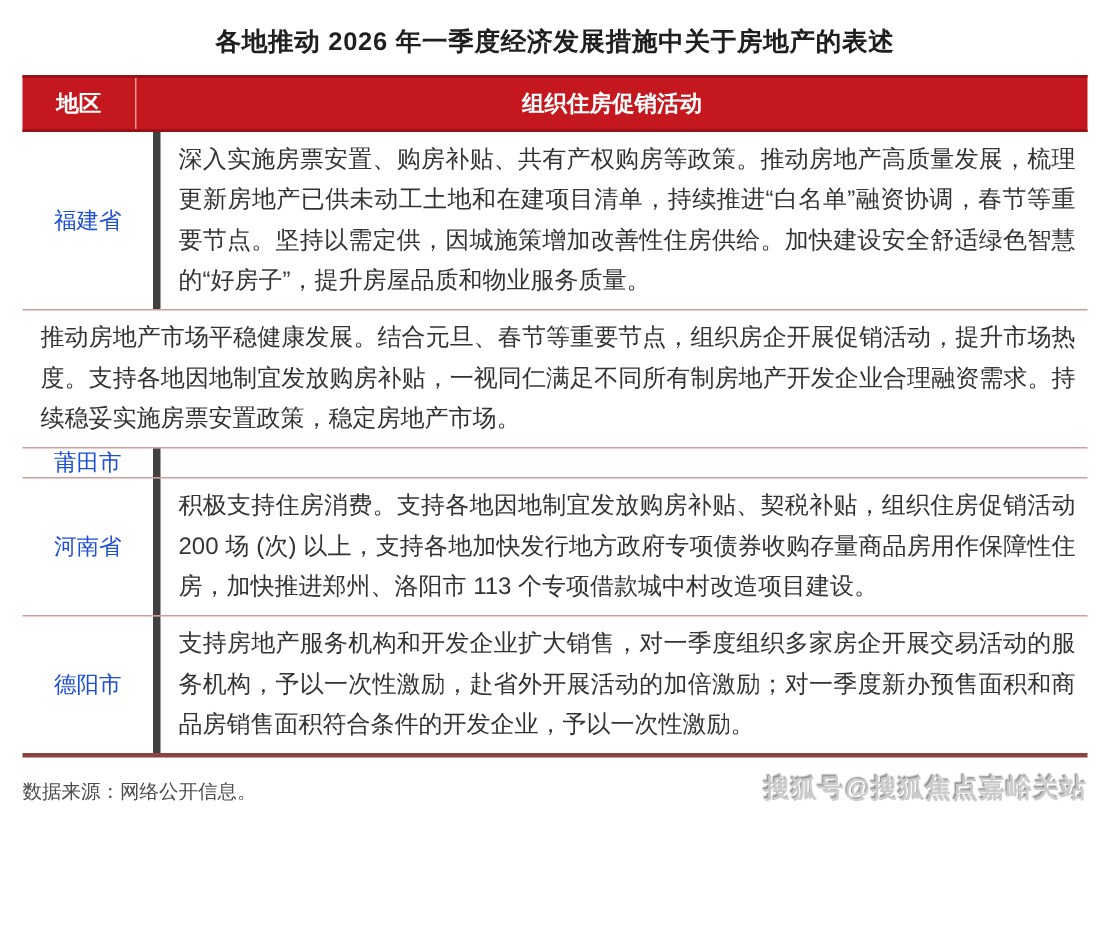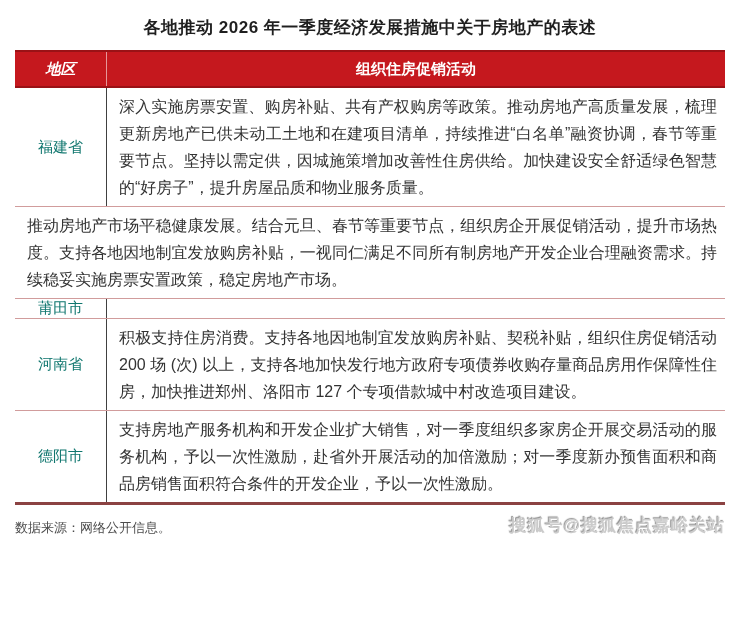--- a/index.html
+++ b/index.html
@@ -23,43 +23,42 @@
     display:flex;
     background:#c5181e;
     border-top:2px solid #9a1216;
     border-bottom:2px solid #9a1216;
     color:#ffffff;
     height:34px;
     font-weight:bold;
     font-size:15px;
   }
   .th-region{
-    width:92px;
+    width:76px;
     display:flex;align-items:center;justify-content:center;
     border-right:1px solid rgba(255,255,255,0.55);
     box-sizing:border-box;
-    font-style:italic;
   }
   .th-desc{
     flex:1;
     display:flex;align-items:center;justify-content:center;
   }
   .trow{
     display:flex;
     border-bottom:1px solid #d19c9c;
   }
   .trow:last-child{
     border-bottom:3px solid #8b4242;
   }
   .td-region{
     width:92px;
     display:flex;align-items:center;justify-content:center;
     font-size:15px;
-    color:#0f766e;
-    border-right:1px solid #404040;
+    color:#1d4ed8;
+    border-right:5px solid #404040;
     box-sizing:border-box;
   }
   .td-desc{
     flex:1;
     box-sizing:border-box;
     padding:5px 8px 5px 12px;
     font-size:16px;
     line-height:27px;
     color:#333333;
     text-align:justify;
@@ -104,21 +103,21 @@
     <div class="trow">
       <div class="td-desc">推动房地产市场平稳健康发展。结合元旦、春节等重要节点，组织房企开展促销活动，提升市场热度。支持各地因地制宜发放购房补贴，一视同仁满足不同所有制房地产开发企业合理融资需求。持续稳妥实施房票安置政策，稳定房地产市场。</div>
     </div>
 
     <div class="trow">
       <div class="td-region">莆田市</div>
     </div>
 
     <div class="trow">
       <div class="td-region">河南省</div>
-      <div class="td-desc">积极支持住房消费。支持各地因地制宜发放购房补贴、契税补贴，组织住房促销活动 200 场 (次) 以上，支持各地加快发行地方政府专项债券收购存量商品房用作保障性住房，加快推进郑州、洛阳市 127 个专项借款城中村改造项目建设。</div>
+      <div class="td-desc">积极支持住房消费。支持各地因地制宜发放购房补贴、契税补贴，组织住房促销活动 200 场 (次) 以上，支持各地加快发行地方政府专项债券收购存量商品房用作保障性住房，加快推进郑州、洛阳市 113 个专项借款城中村改造项目建设。</div>
     </div>
 
     <div class="trow">
       <div class="td-region">德阳市</div>
       <div class="td-desc">支持房地产服务机构和开发企业扩大销售，对一季度组织多家房企开展交易活动的服务机构，予以一次性激励，赴省外开展活动的加倍激励；对一季度新办预售面积和商品房销售面积符合条件的开发企业，予以一次性激励。</div>
     </div>
 
   </div>
 
   <div class="footer">

